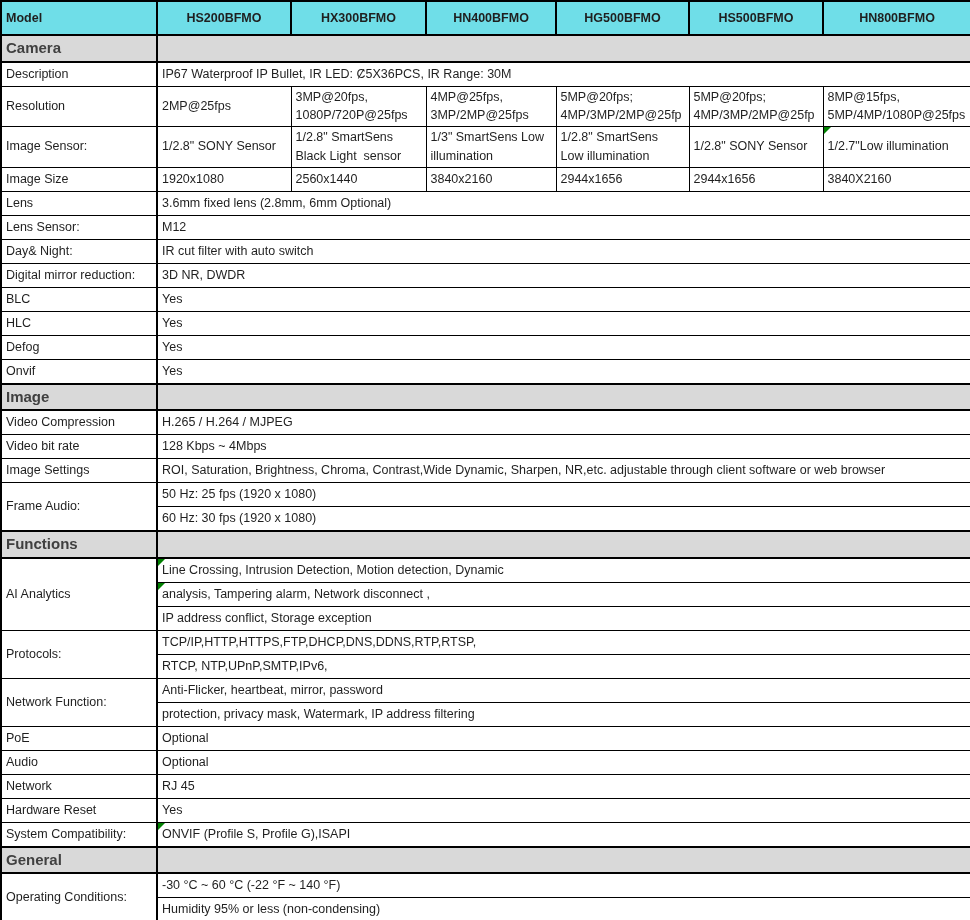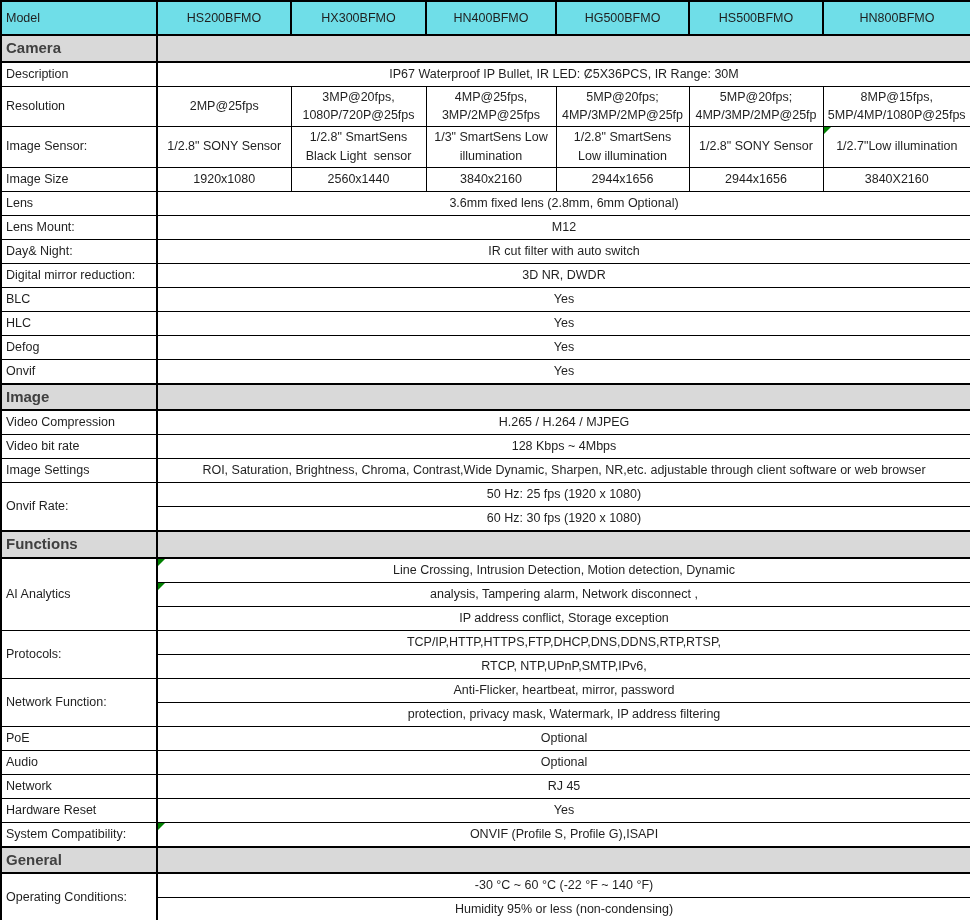--- a/index.html
+++ b/index.html
@@ -22,32 +22,32 @@
     padding:1px 4px;
     overflow:hidden;
     vertical-align:middle;
     font-size:12.5px;
     line-height:1.5;
   }
   thead th{
     background:var(--header-bg);
     border:2px solid var(--border);
     height:30px;
-    font-weight:normal;
+    font-weight:bold;
     text-align:center;
     font-size:12.5px;
   }
   thead th.corner{text-align:left;}
   td.label{
     text-align:left;
     border-right:2px solid var(--border);
     height:21px;
   }
   td.value{
-    text-align:center;
+    text-align:left;
     white-space:pre-wrap;
     position:relative;
     height:21px;
   }
   tr.section td{
     background:var(--section-bg);
     border-top:2px solid var(--border);
     border-bottom:2px solid var(--border);
     height:20px;
   }
@@ -131,21 +131,21 @@
         <td class="value">3840x2160</td>
         <td class="value">2944x1656</td>
         <td class="value">2944x1656</td>
         <td class="value">3840X2160</td>
       </tr>
       <tr>
         <td class="label">Lens</td>
         <td class="value" colspan="6">3.6mm fixed lens (2.8mm, 6mm Optional)</td>
       </tr>
       <tr>
-        <td class="label">Lens Mount:</td>
+        <td class="label">Lens Sensor:</td>
         <td class="value" colspan="6">M12</td>
       </tr>
       <tr>
         <td class="label">Day&amp; Night:</td>
         <td class="value" colspan="6">IR cut filter with auto switch</td>
       </tr>
       <tr>
         <td class="label">Digital mirror reduction:</td>
         <td class="value" colspan="6">3D NR, DWDR</td>
       </tr>
@@ -175,21 +175,21 @@
       </tr>
       <tr>
         <td class="label">Video bit rate</td>
         <td class="value" colspan="6">128 Kbps ~ 4Mbps</td>
       </tr>
       <tr>
         <td class="label">Image Settings</td>
         <td class="value" colspan="6">ROI, Saturation, Brightness, Chroma, Contrast,Wide Dynamic, Sharpen, NR,etc. adjustable through client software or web browser</td>
       </tr>
       <tr>
-        <td class="label" rowspan="2">Onvif Rate:</td>
+        <td class="label" rowspan="2">Frame Audio:</td>
         <td class="value" colspan="6">50 Hz: 25 fps (1920 x 1080)</td>
       </tr>
       <tr>
         <td class="value" colspan="6">60 Hz: 30 fps (1920 x 1080)</td>
       </tr>
       <tr class="section">
         <td class="label section-label">Functions</td>
         <td class="value" colspan="6"></td>
       </tr>
       <tr>

